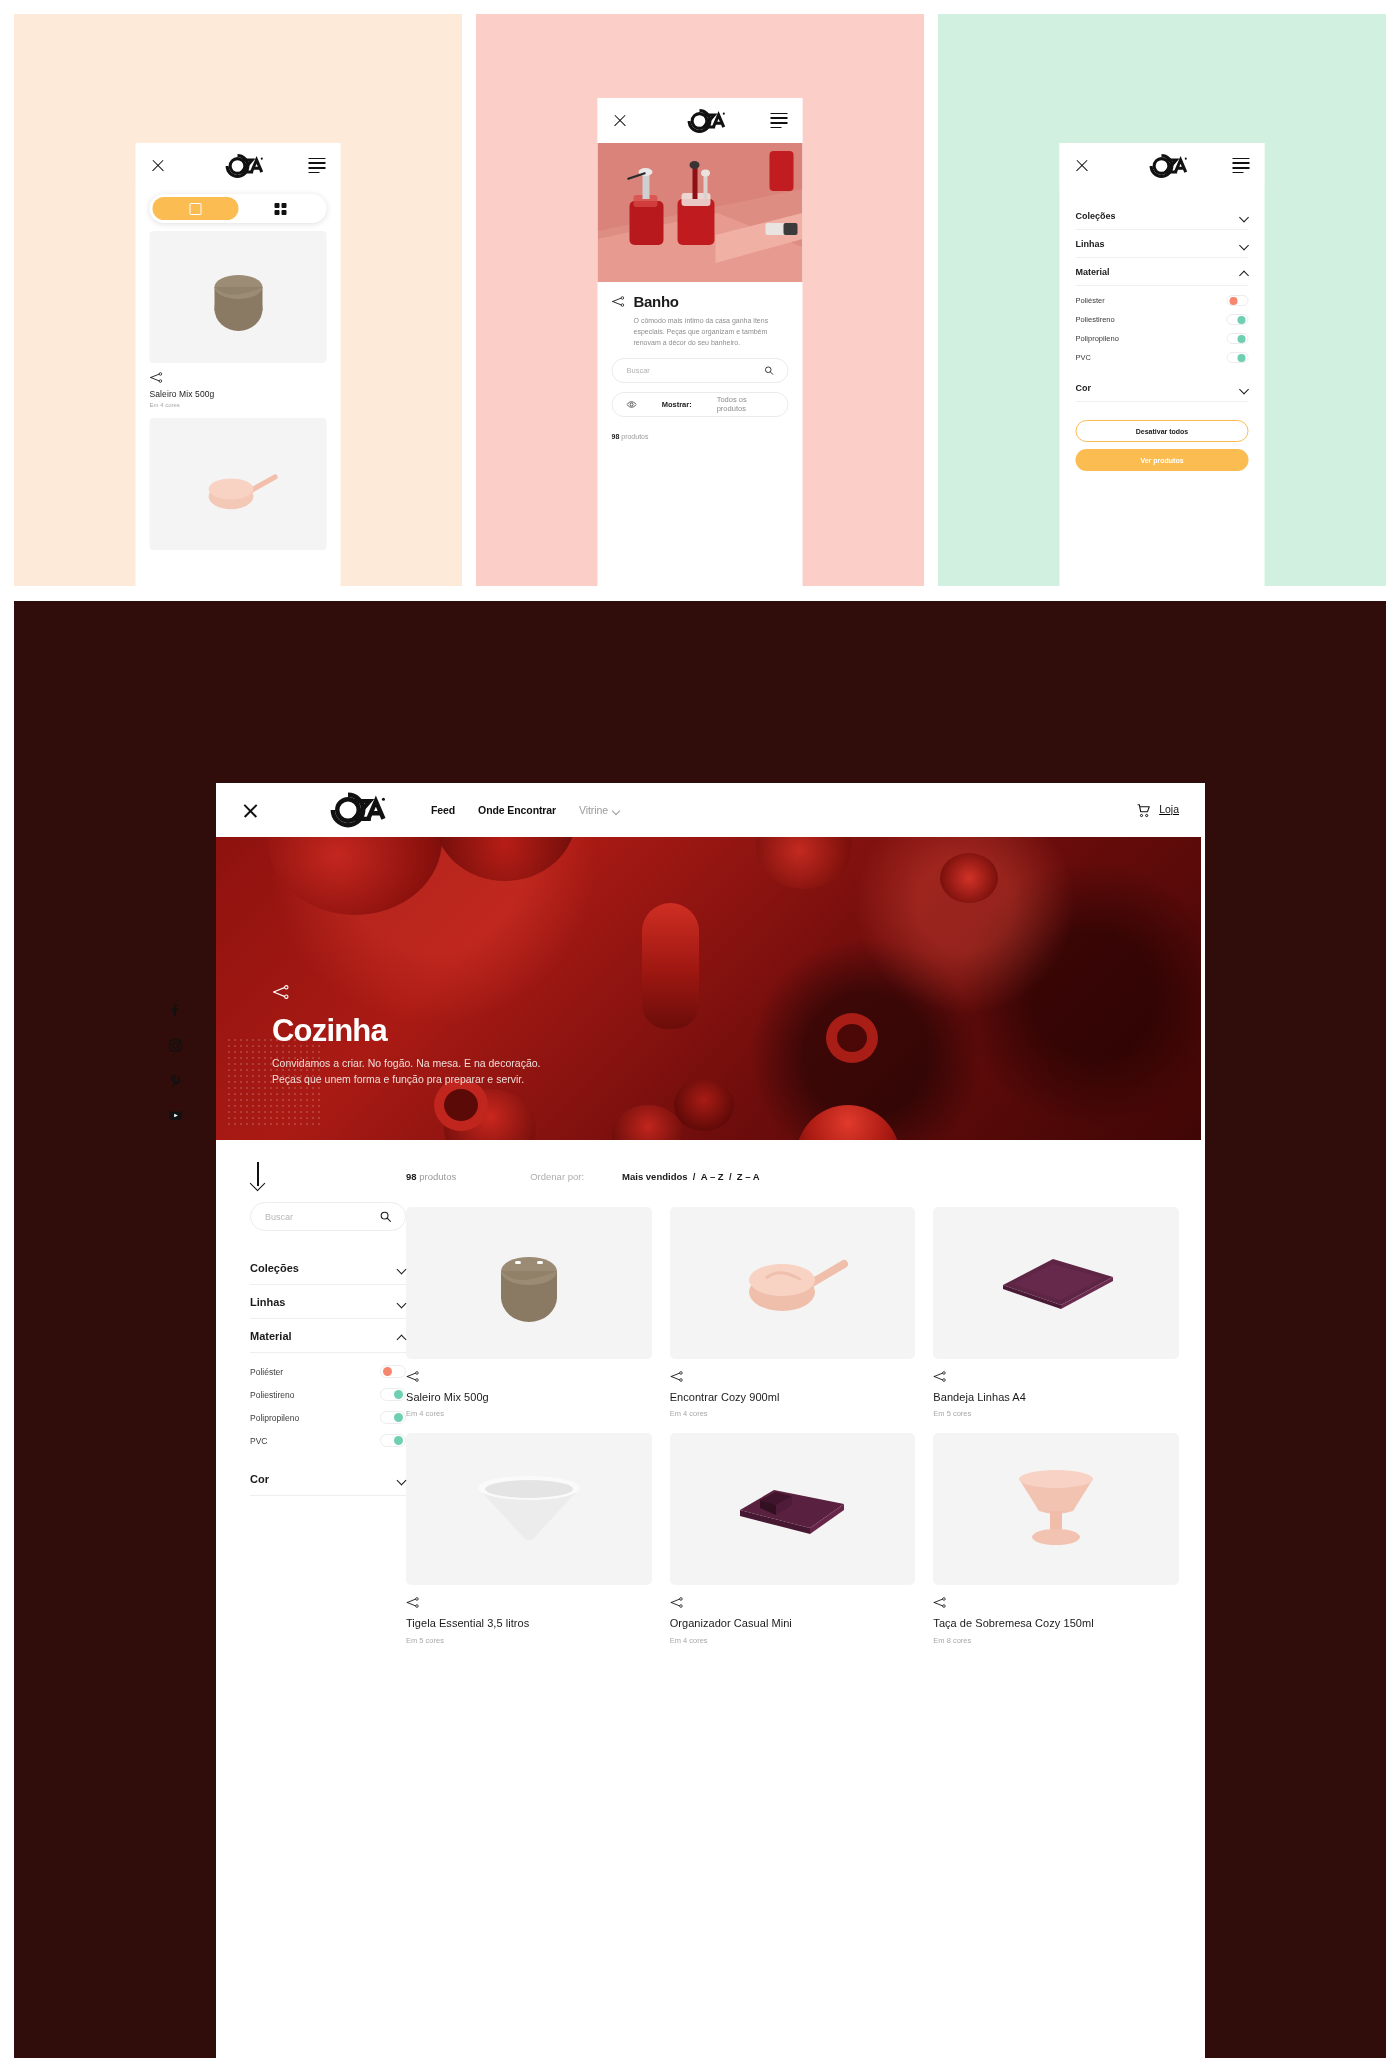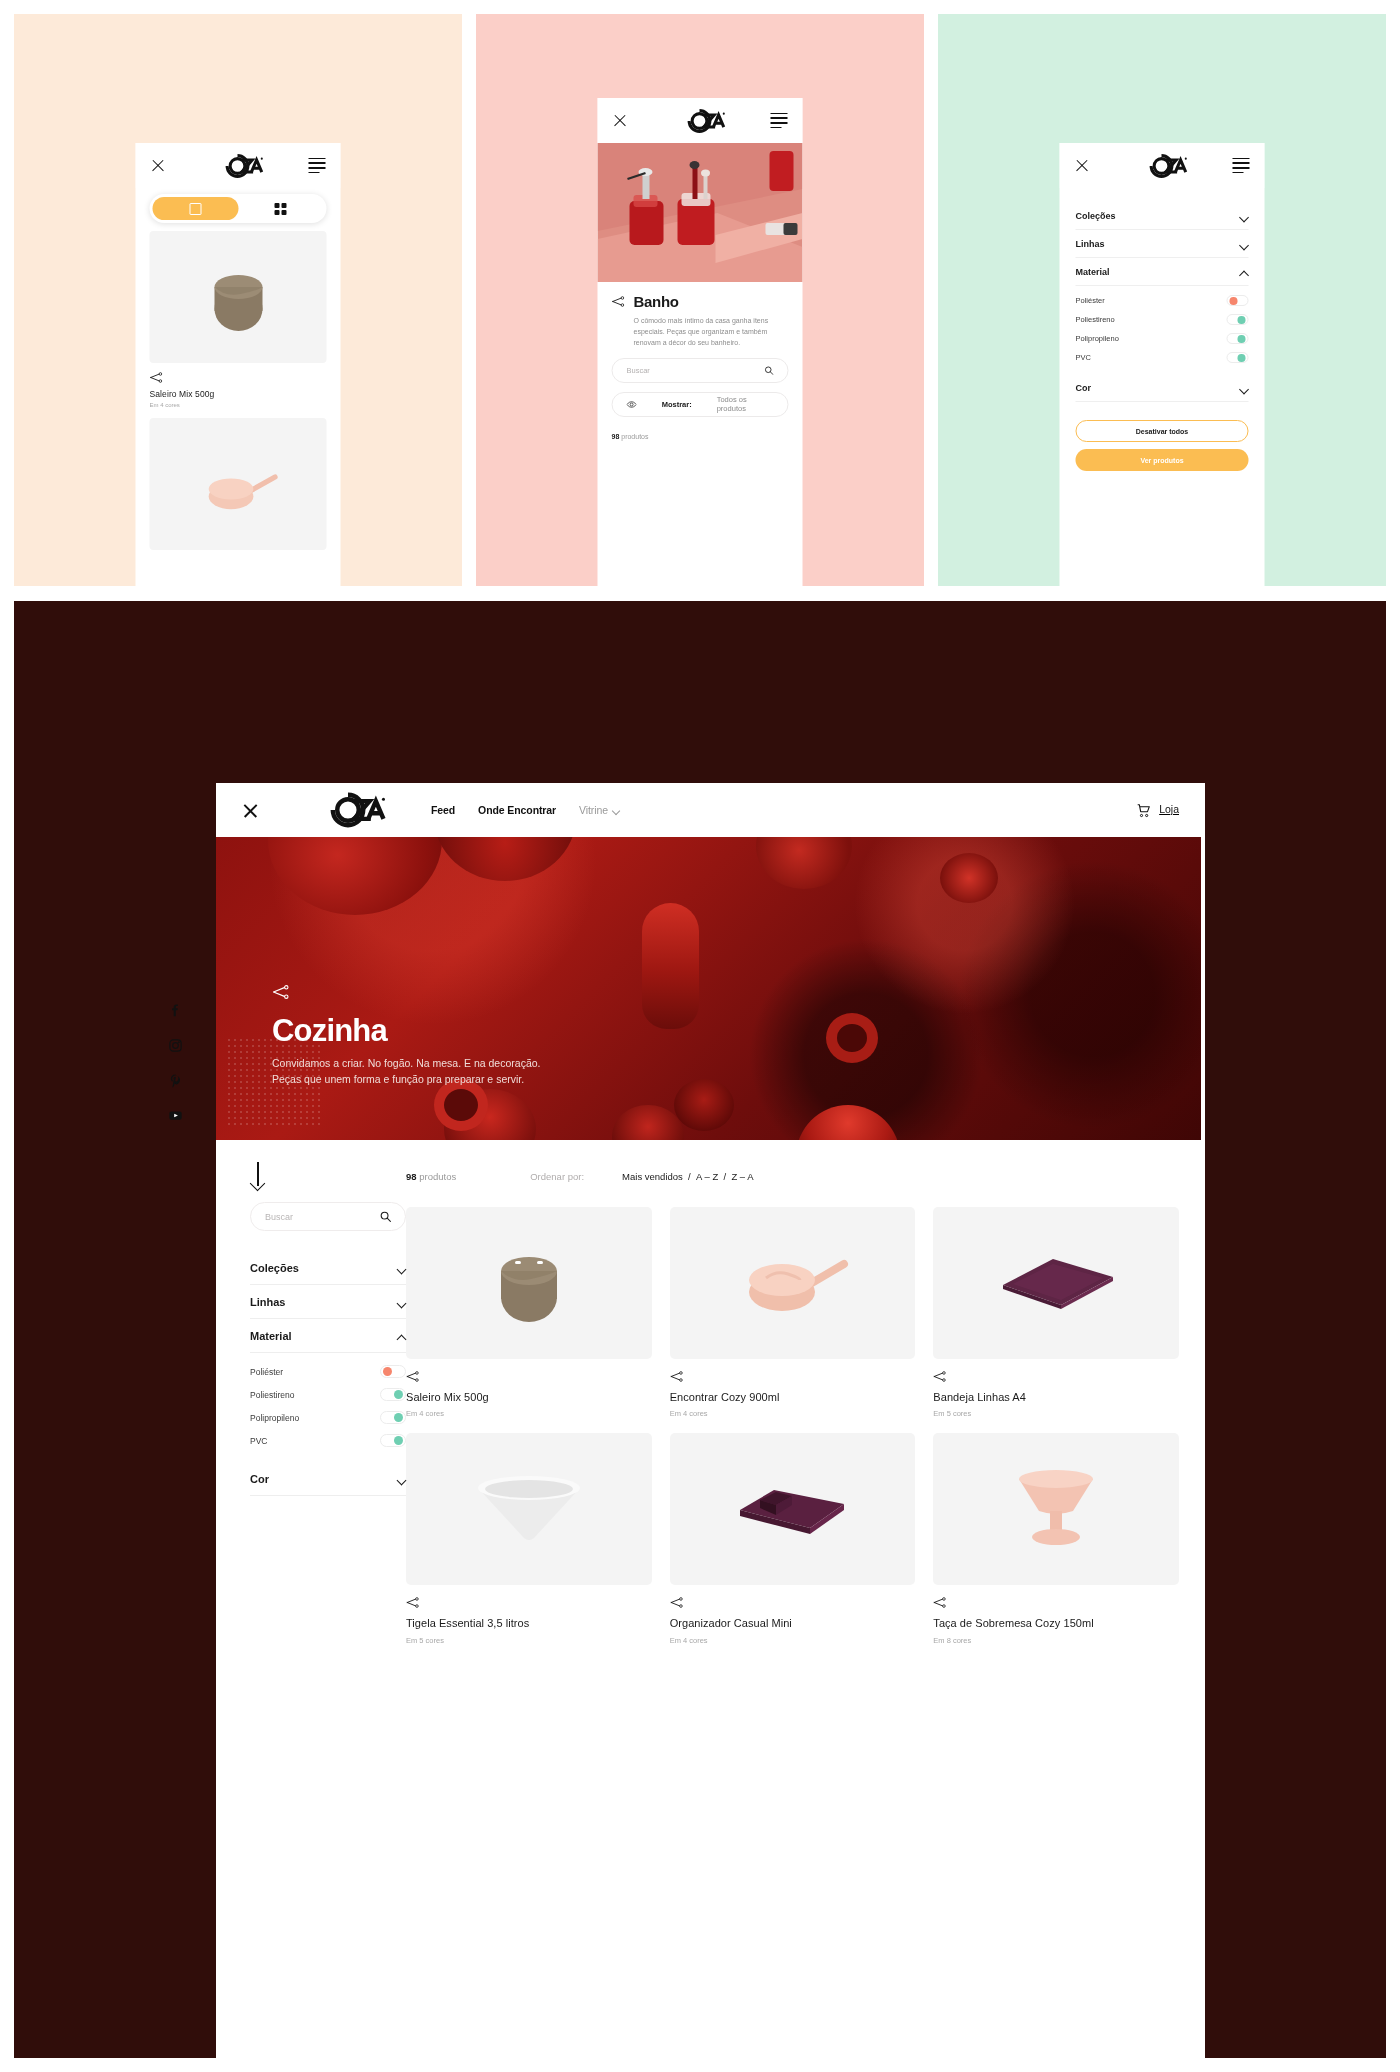--- a/index.html
+++ b/index.html
@@ -263,21 +263,21 @@
   .d-toggle { width: 26px; height: 13px; border-radius: 8px; border: 1px solid #ececec; background:#fff; position: relative; flex: none; }
   .d-knob { position: absolute; top: 1.4px; width: 9px; height: 9px; border-radius: 50%; }
   .d-toggle.off .d-knob { left: 2.4px; background: #f6866d; }
   .d-toggle.on .d-knob { right: 2.4px; background: #6fcfb2; }
 
   .desk-main { flex: 1 1 auto; padding-right: 26px; }
   .sort-row { display: flex; align-items: center; height: 29px; font-size: 9.5px; }
   .sc-count { color: #9a9a9a; }
   .sc-count b { color: #1a1a1a; }
   .sc-label { color: #b0adad; margin-left: 74px; }
-  .sc-opts { margin-left: 38px; display: flex; align-items: center; gap: 0; font-weight: 400; color: #1a1a1a; }
+  .sc-opts { margin-left: 38px; display: flex; align-items: center; gap: 0; font-weight: 700; color: #1a1a1a; }
   .sc-opts span { white-space: pre; }
   .sc-sep { color: #1a1a1a; }
 
   .grid {
     display: grid; grid-template-columns: repeat(3, 1fr); gap: 15px 18px;
     margin-top: 16px;
   }
   .card-thumb {
     background: #f4f4f4; border-radius: 5px; height: 152px;
     display: flex; align-items: center; justify-content: center;

